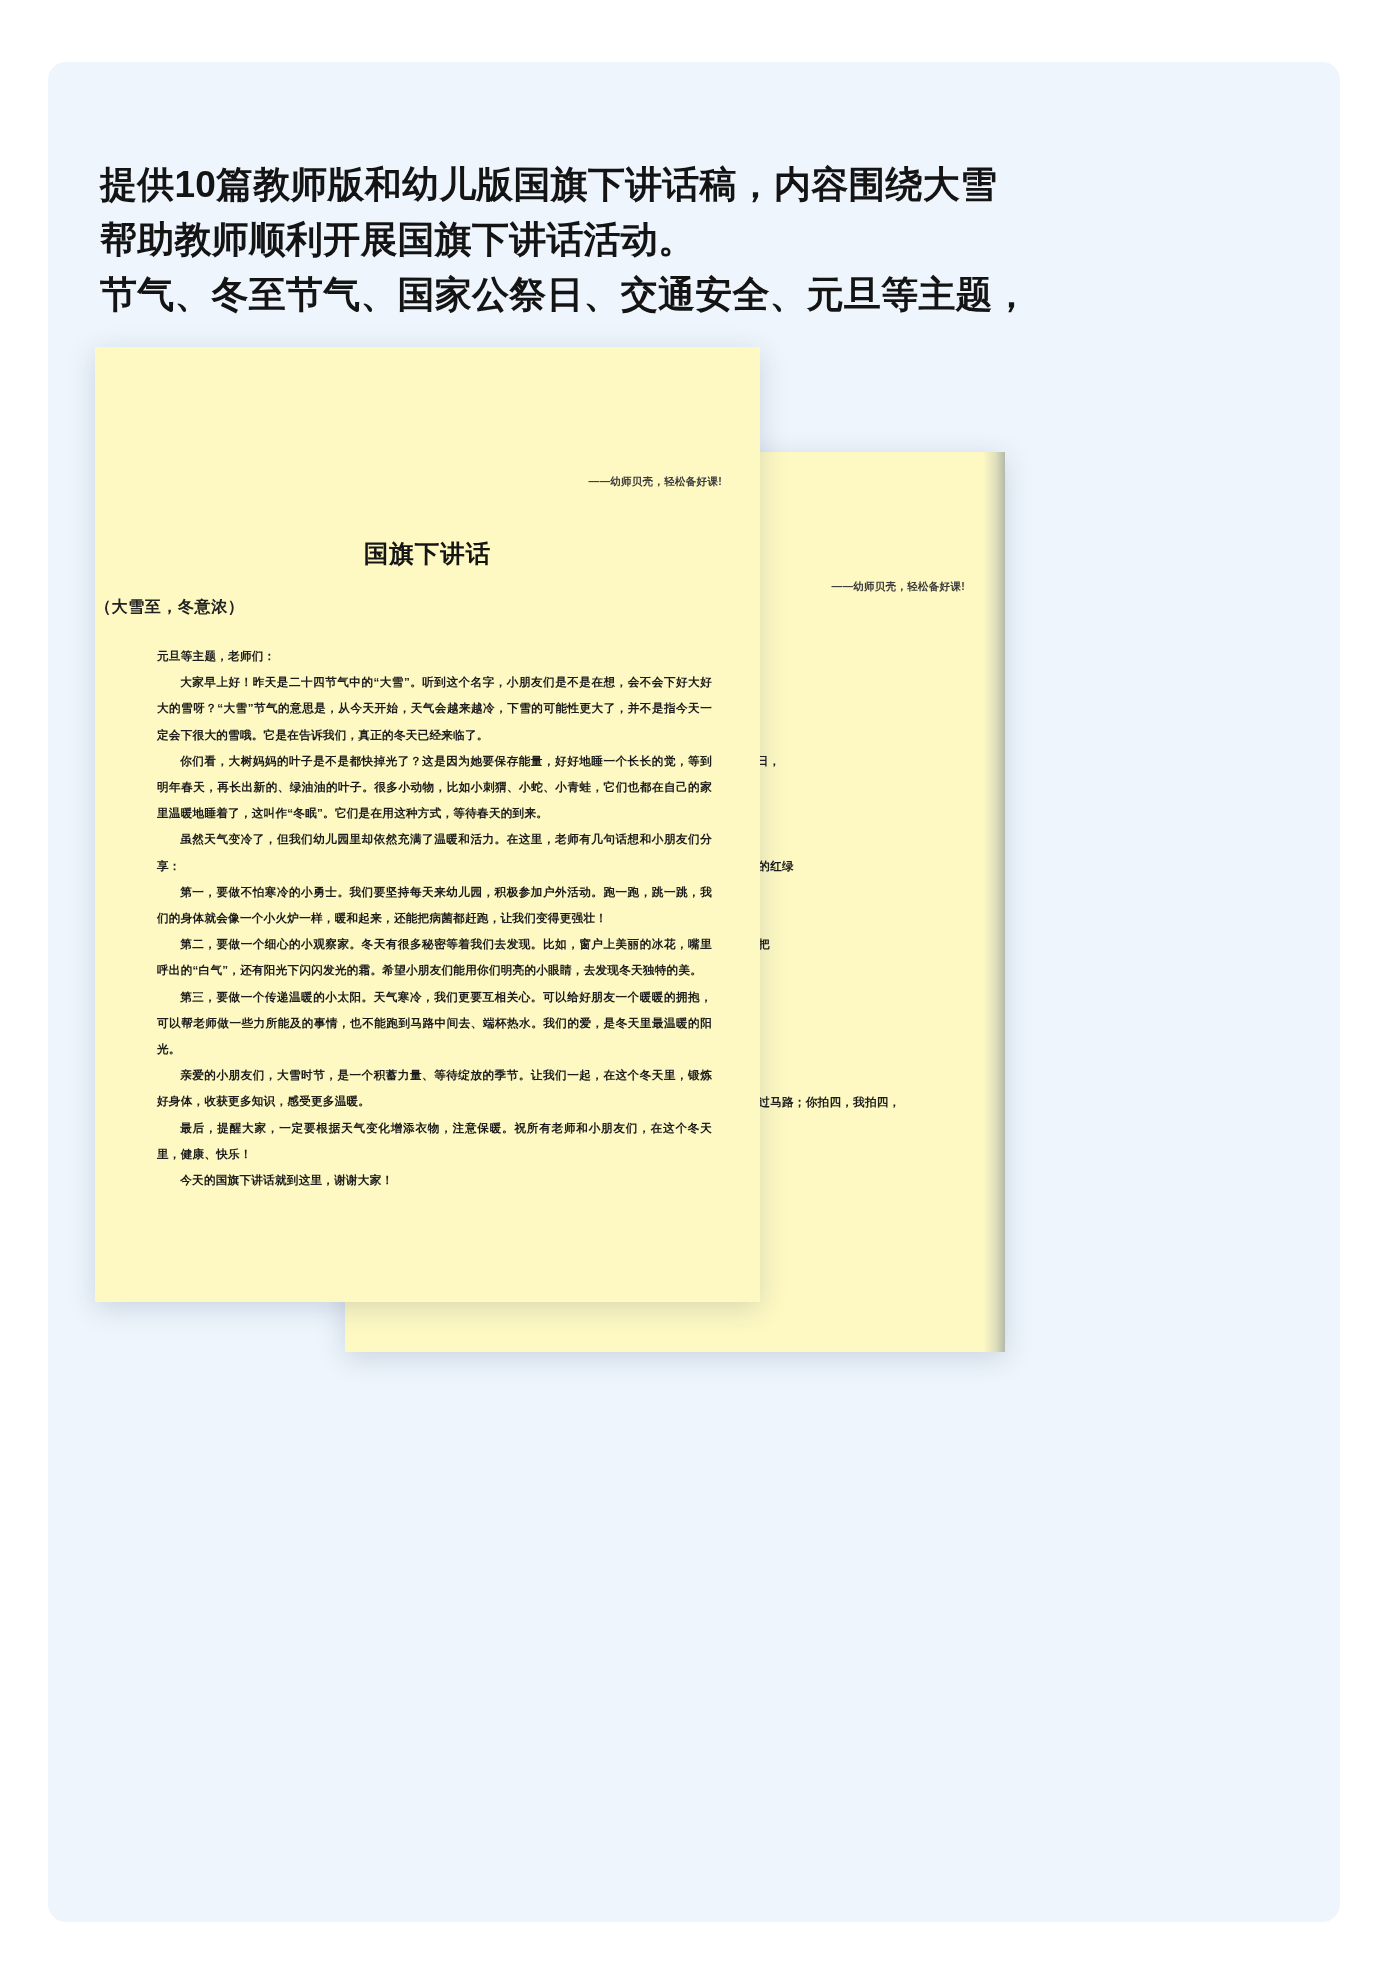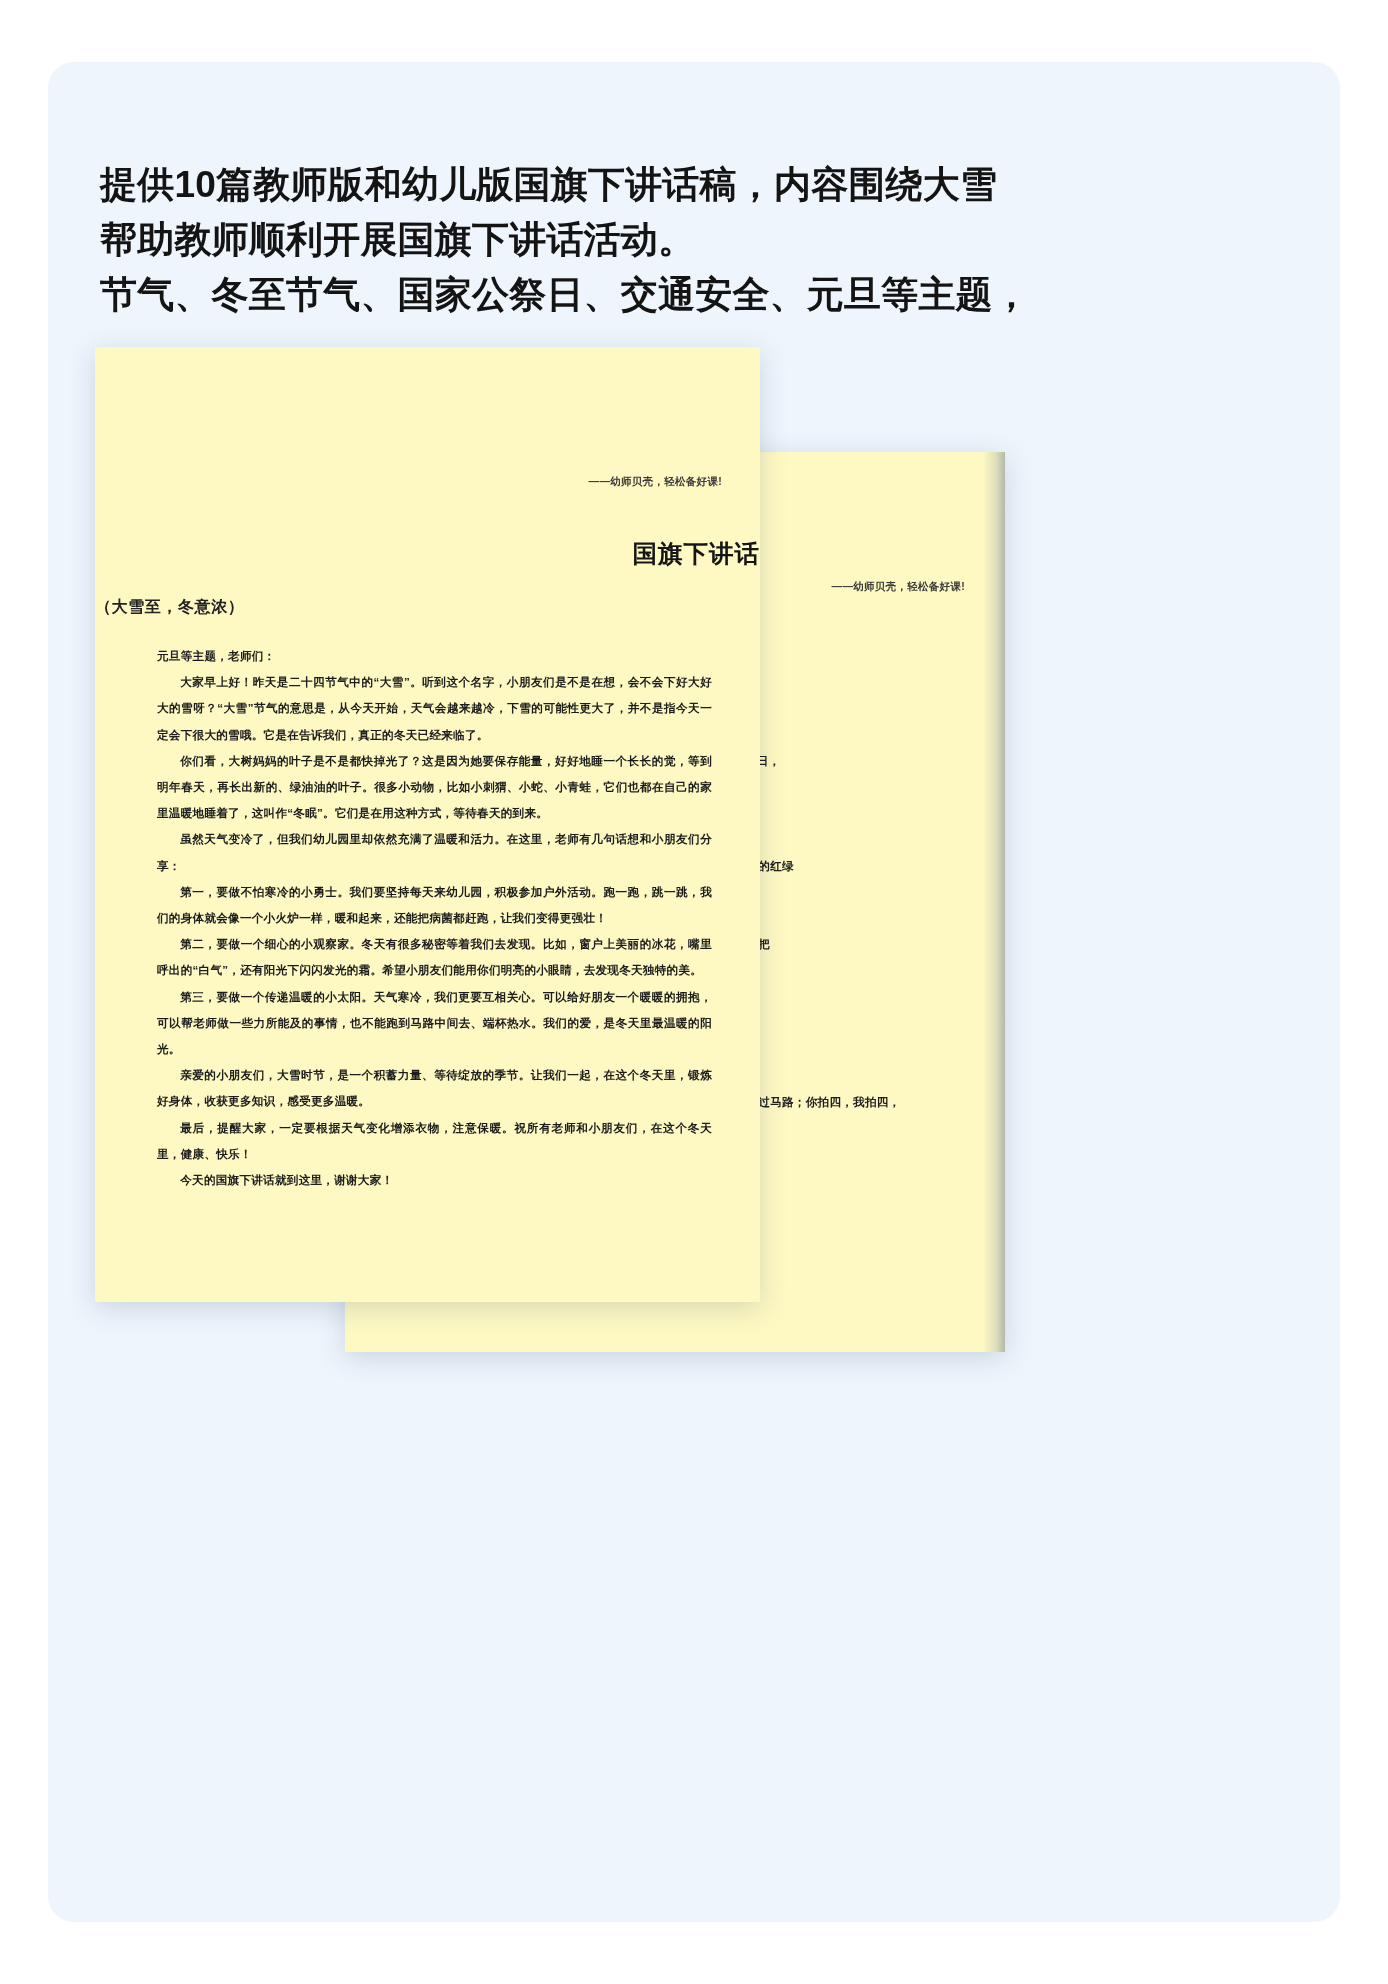--- a/index.html
+++ b/index.html
@@ -15,21 +15,21 @@
   }
 
   
   #promo-card {
     position: absolute;
     left: 48px;
     top: 62px;
     width: 1292px;
     height: 1860px;
     background: #eef5fc;
-    border-radius: 26px;
+    border-radius: 18px;
     overflow: hidden;
   }
 
   
   #headline {
     position: absolute;
     left: 52px;
     top: 95px;
     width: 900px;
     color: #141414;
@@ -80,21 +80,21 @@
     white-space: nowrap;
     font-weight: 600;
   }
   #doc-front .doc-header { top: 128px; }
   #doc-back  .doc-header { top: 128px; right: 40px; }
 
   .doc-title {
     position: absolute;
     left: 0;
     right: 0;
-    text-align: right;
+    text-align: center;
     font-size: 24.5px;
     font-weight: 700;
     color: #151515;
     letter-spacing: 1px;
   }
   #doc-front .doc-title { top: 190px; }
 
   .doc-subtitle {
     position: absolute;
     left: 0;

